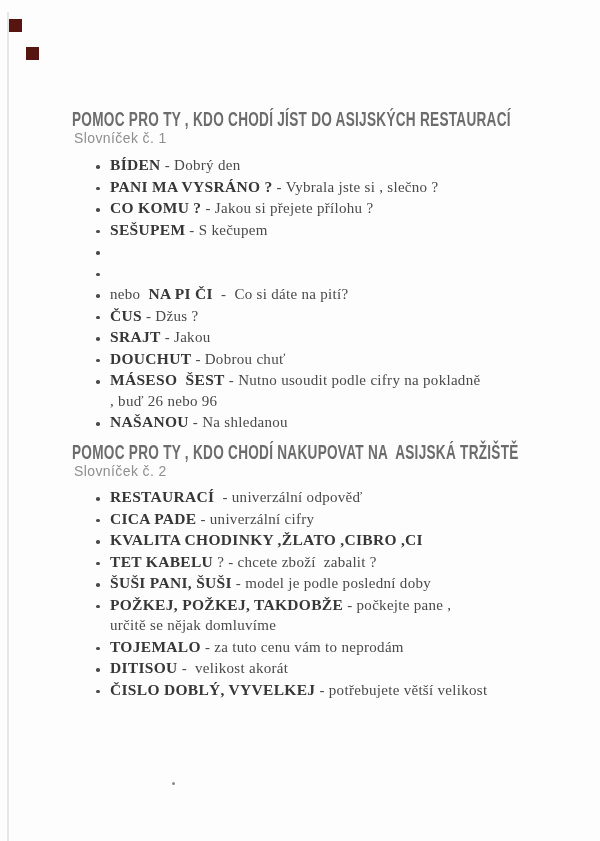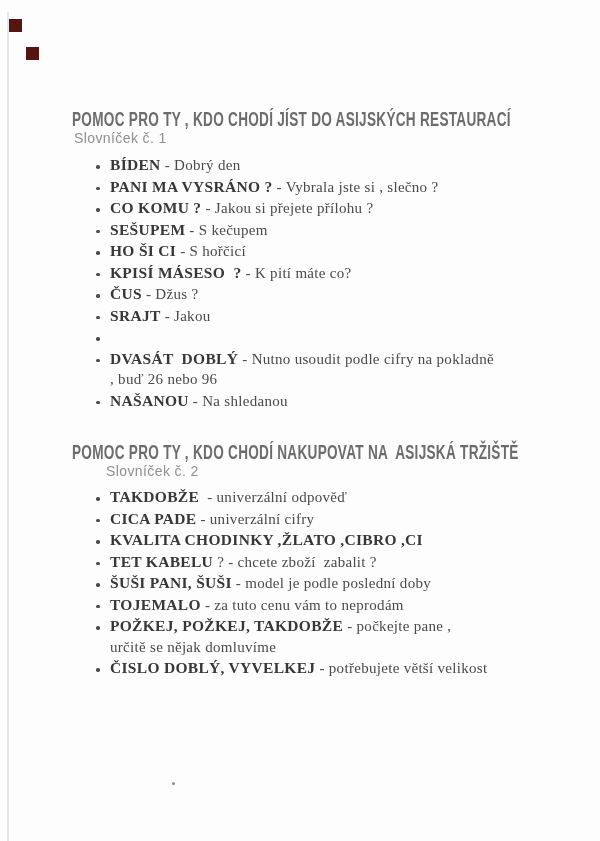--- a/index.html
+++ b/index.html
@@ -50,21 +50,21 @@
   .sec-subtitle {
     position: absolute;
     font-family: "Liberation Sans", sans-serif;
     font-size: 14px;
     line-height: 12px;
     color: #8f8f8f;
     letter-spacing: 0.4px;
     white-space: pre;
   }
   #sub1 { left: 74px; top: 120px; }
-  #sub2 { left: 74px; top: 453px; margin-left: 32px; }
+  #sub2 { left: 74px; top: 453px; }
   .phrase-list {
     position: absolute;
     width: 480px;
   }
   #list1 { left: 94px; top: 143px; }
   #list2 { left: 94px; top: 475px; }
   .item { margin: 0 0 1px 0; }
   .line {
     display: flex;
     align-items: flex-start;
@@ -115,67 +115,73 @@
       <div class="item">
         <div class="line"><span class="bullet-col"><span class="dot"></span></span><span class="line-text"><span class="term">PANI MA VYSRÁNO ?</span><span class="def"> - Vybrala jste si , slečno ?</span></span></div>
       </div>
       <div class="item">
         <div class="line"><span class="bullet-col"><span class="dot"></span></span><span class="line-text"><span class="term">CO KOMU ?</span><span class="def"> - Jakou si přejete přílohu ?</span></span></div>
       </div>
       <div class="item">
         <div class="line"><span class="bullet-col"><span class="dot"></span></span><span class="line-text"><span class="term">SEŠUPEM</span><span class="def"> - S kečupem</span></span></div>
       </div>
       <div class="item">
-        <div class="line"><span class="bullet-col"><span class="dot"></span></span><span class="line-text"><span class="term">HO ŠI CI</span><span class="def"> - S hořčicí</span></span></div>
+        <div class="line"><span class="bullet-col"><span class="dot"></span></span></div>
       </div>
       <div class="item">
-        <div class="line"><span class="bullet-col"><span class="dot"></span></span><span class="line-text"><span class="term">KPISÍ MÁSESO  ?</span><span class="def"> - K pití máte co?</span></span></div>
+        <div class="line"><span class="bullet-col"><span class="dot"></span></span></div>
+      </div>
+      <div class="item">
+        <div class="line"><span class="bullet-col"><span class="dot"></span></span><span class="line-text"><span class="def">nebo  </span><span class="term">NA PI ČI</span><span class="def">  -  Co si dáte na pití?</span></span></div>
       </div>
       <div class="item">
         <div class="line"><span class="bullet-col"><span class="dot"></span></span><span class="line-text"><span class="term">ČUS</span><span class="def"> - Džus ?</span></span></div>
       </div>
       <div class="item">
         <div class="line"><span class="bullet-col"><span class="dot"></span></span><span class="line-text"><span class="term">SRAJT</span><span class="def"> - Jakou</span></span></div>
       </div>
       <div class="item">
-        <div class="line"><span class="bullet-col"><span class="dot"></span></span></div>
+        <div class="line"><span class="bullet-col"><span class="dot"></span></span><span class="line-text"><span class="term">DOUCHUT</span><span class="def"> - Dobrou chuť</span></span></div>
       </div>
       <div class="item">
-        <div class="line"><span class="bullet-col"><span class="dot"></span></span><span class="line-text"><span class="term">DVASÁT  DOBLÝ</span><span class="def"> - Nutno usoudit podle cifry na pokladně</span></span></div>
+        <div class="line"><span class="bullet-col"><span class="dot"></span></span><span class="line-text"><span class="term">MÁSESO  ŠEST</span><span class="def"> - Nutno usoudit podle cifry na pokladně</span></span></div>
         <div class="line"><span class="bullet-col hidden"></span><span class="line-text"><span class="def">, buď 26 nebo 96</span></span></div>
       </div>
       <div class="item">
         <div class="line"><span class="bullet-col"><span class="dot"></span></span><span class="line-text"><span class="term">NAŠANOU</span><span class="def"> - Na shledanou</span></span></div>
       </div>
     </div>
 
   <h1 id="title2" class="sec-title">POMOC PRO TY , KDO CHODÍ NAKUPOVAT NA  ASIJSKÁ TRŽIŠTĚ</h1>
   <div id="sub2" class="sec-subtitle">Slovníček č. 2</div>
   <div id="list2" class="phrase-list">
       <div class="item">
-        <div class="line"><span class="bullet-col"><span class="dot"></span></span><span class="line-text"><span class="term">TAKDOBŽE</span><span class="def">  - univerzální odpověď</span></span></div>
+        <div class="line"><span class="bullet-col"><span class="dot"></span></span><span class="line-text"><span class="term">RESTAURACÍ</span><span class="def">  - univerzální odpověď</span></span></div>
       </div>
       <div class="item">
         <div class="line"><span class="bullet-col"><span class="dot"></span></span><span class="line-text"><span class="term">CICA PADE</span><span class="def"> - univerzální cifry</span></span></div>
       </div>
       <div class="item">
         <div class="line"><span class="bullet-col"><span class="dot"></span></span><span class="line-text"><span class="term">KVALITA CHODINKY ,ŽLATO ,CIBRO ,CI</span></span></div>
       </div>
       <div class="item">
         <div class="line"><span class="bullet-col"><span class="dot"></span></span><span class="line-text"><span class="term">TET KABELU</span><span class="def"> ? - chcete zboží  zabalit ?</span></span></div>
       </div>
       <div class="item">
         <div class="line"><span class="bullet-col"><span class="dot"></span></span><span class="line-text"><span class="term">ŠUŠI PANI, ŠUŠI</span><span class="def"> - model je podle poslední doby</span></span></div>
       </div>
       <div class="item">
+        <div class="line"><span class="bullet-col"><span class="dot"></span></span><span class="line-text"><span class="term">POŽKEJ, POŽKEJ, TAKDOBŽE</span><span class="def"> - počkejte pane ,</span></span></div>
+        <div class="line"><span class="bullet-col hidden"></span><span class="line-text"><span class="def">určitě se nějak domluvíme</span></span></div>
+      </div>
+      <div class="item">
         <div class="line"><span class="bullet-col"><span class="dot"></span></span><span class="line-text"><span class="term">TOJEMALO</span><span class="def"> - za tuto cenu vám to neprodám</span></span></div>
       </div>
       <div class="item">
-        <div class="line"><span class="bullet-col"><span class="dot"></span></span><span class="line-text"><span class="term">POŽKEJ, POŽKEJ, TAKDOBŽE</span><span class="def"> - počkejte pane ,</span></span></div>
-        <div class="line"><span class="bullet-col hidden"></span><span class="line-text"><span class="def">určitě se nějak domluvíme</span></span></div>
+        <div class="line"><span class="bullet-col"><span class="dot"></span></span><span class="line-text"><span class="term">DITISOU</span><span class="def"> -  velikost akorát</span></span></div>
       </div>
       <div class="item">
         <div class="line"><span class="bullet-col"><span class="dot"></span></span><span class="line-text"><span class="term">ČISLO DOBLÝ, VYVELKEJ</span><span class="def"> - potřebujete větší velikost</span></span></div>
       </div>
     </div>
 
   <div class="stray-dot"></div>
 
 </div>
 

